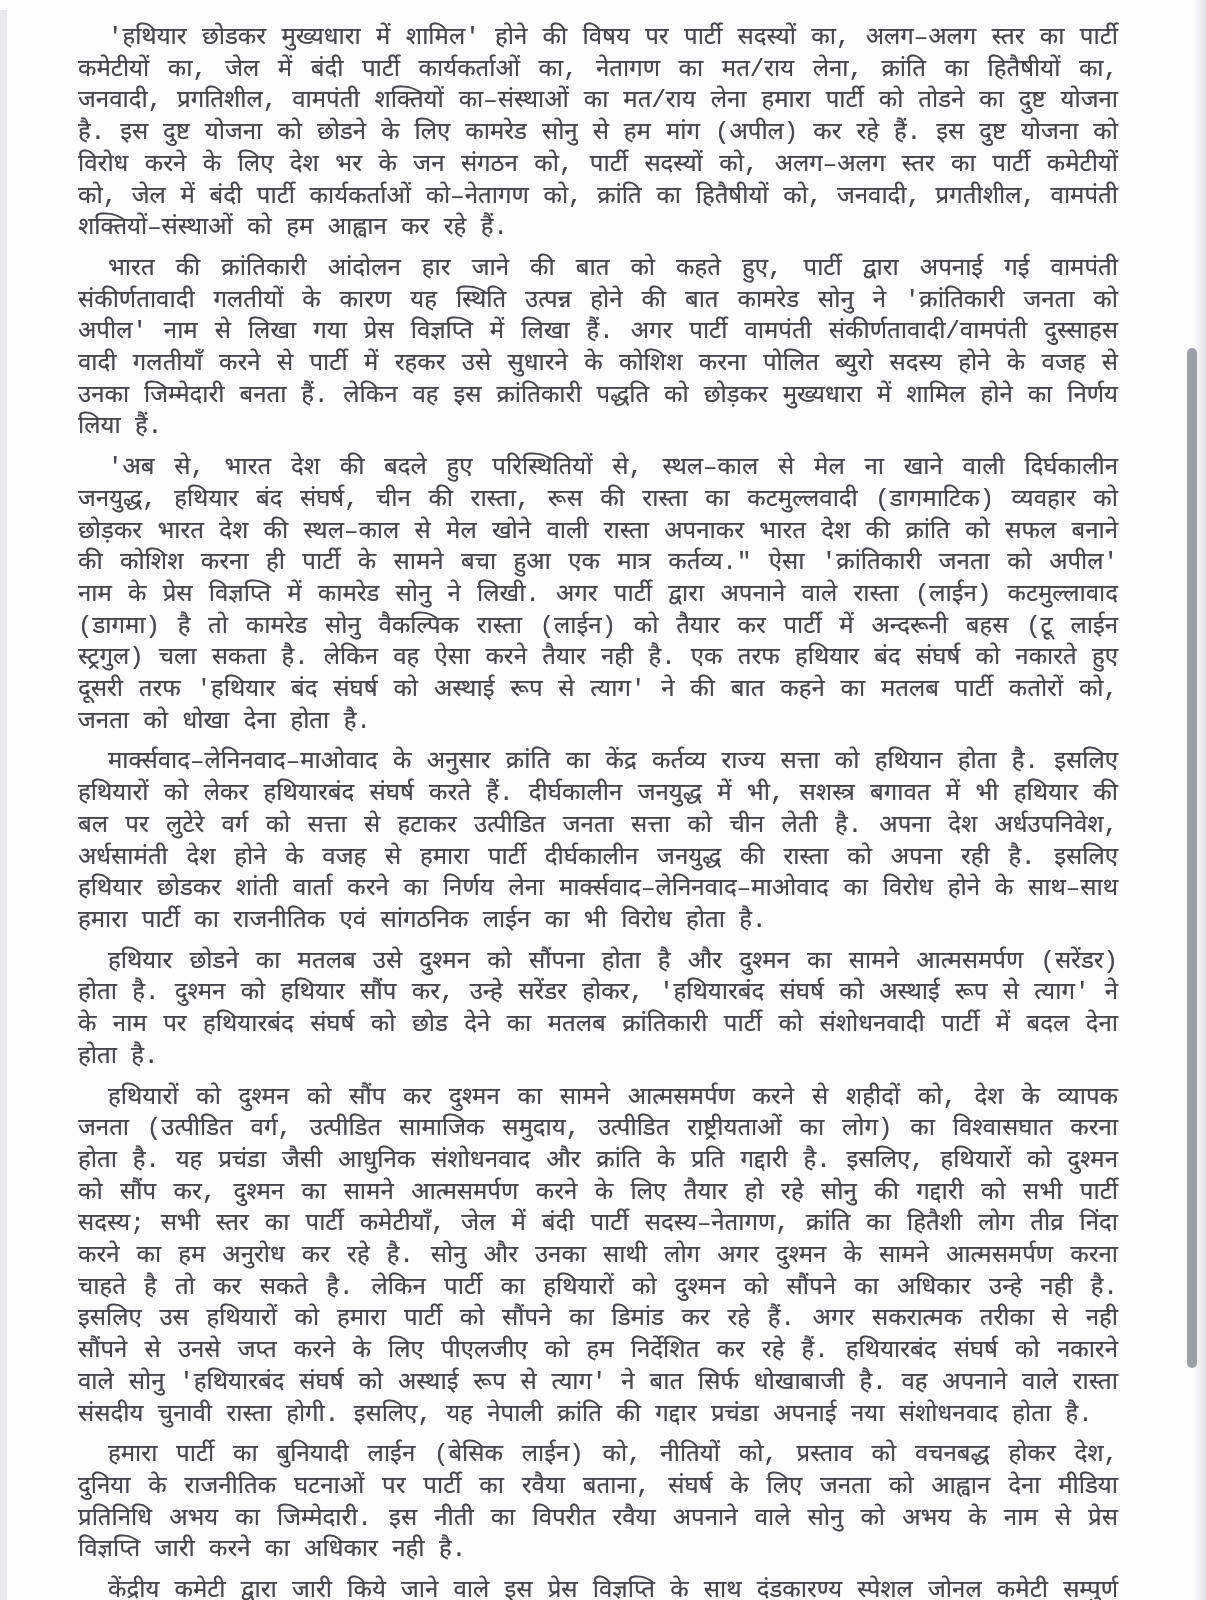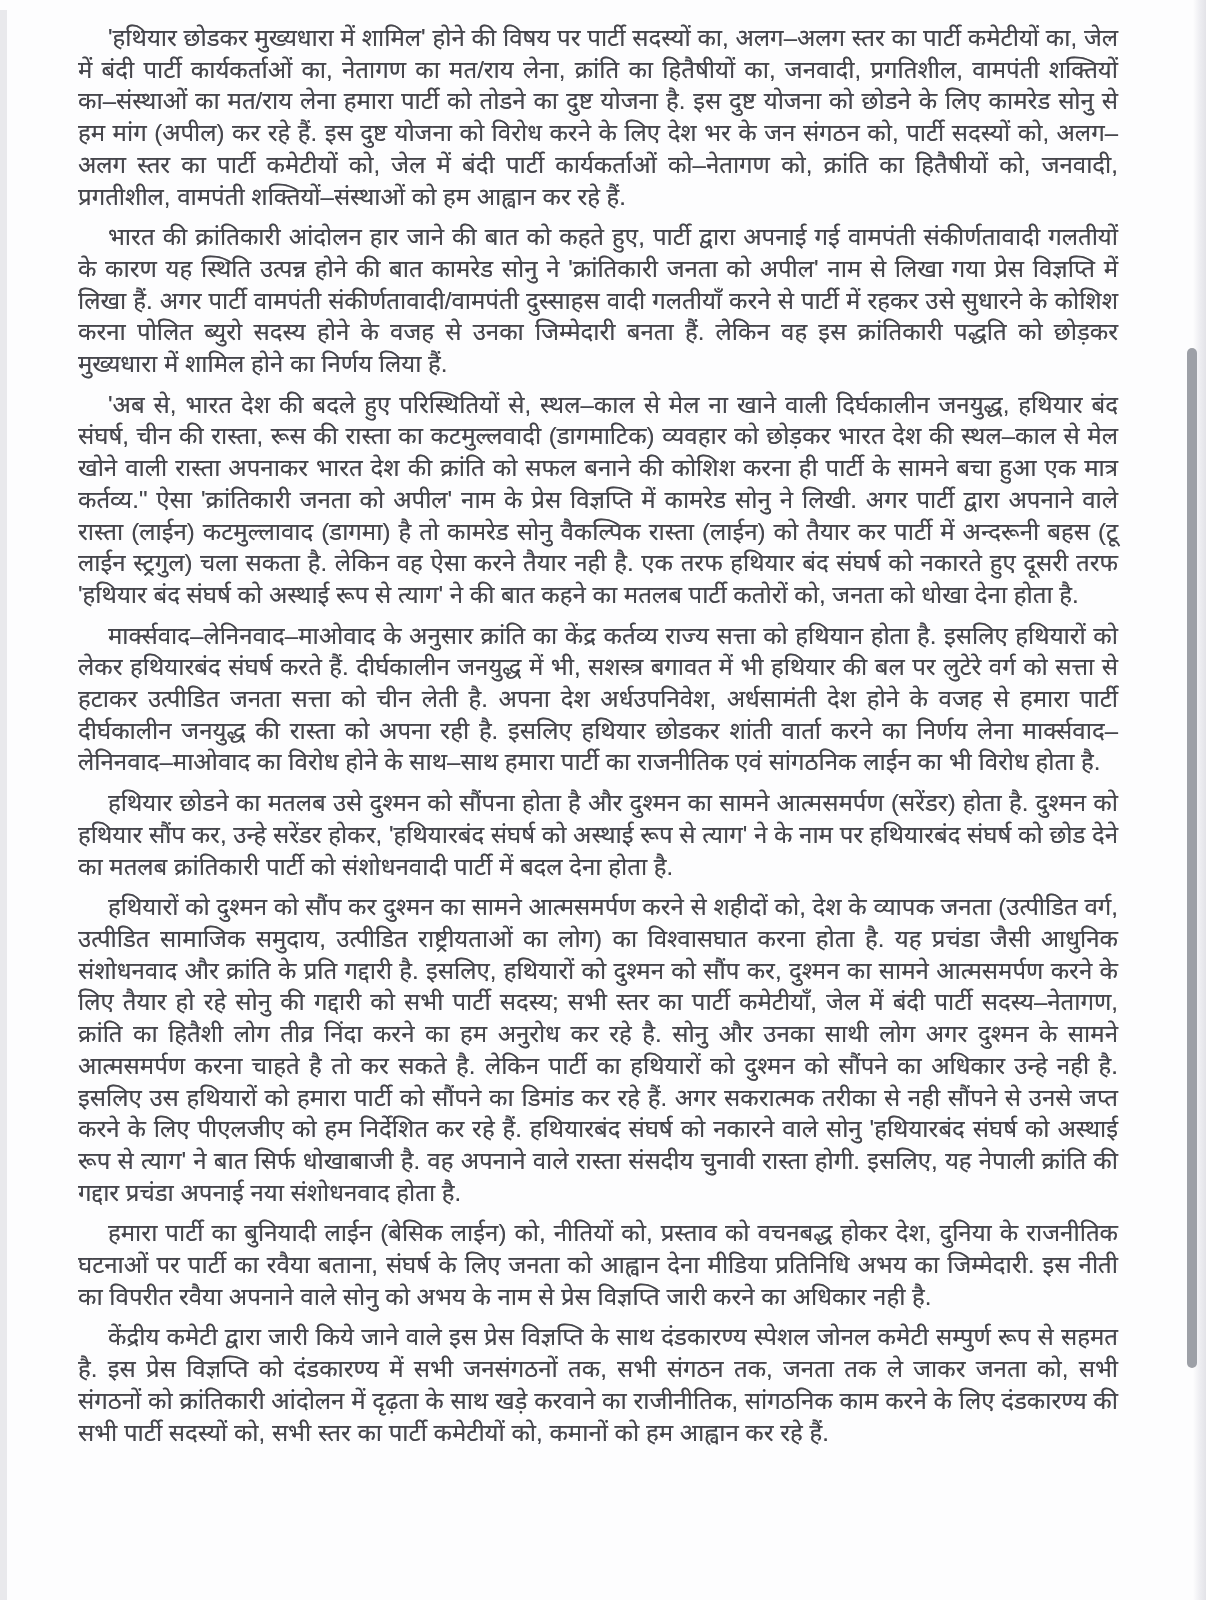--- a/index.html
+++ b/index.html
@@ -6,21 +6,21 @@
     margin: 0;
     padding: 0;
     background: #fdfdfe;
   }
   .viewport {
     position: relative;
     width: 1206px;
     height: 1600px;
     background: #fdfdfe;
     overflow: hidden;
-    font-family: Liberation Sans, sans-serif;
+    font-family: Liberation Mono, monospace;
   }
   
   .page-left-edge {
     position: absolute;
     left: 0;
     top: 10px;
     width: 7px;
     height: 1590px;
     background: #e9e9ec;
   }

